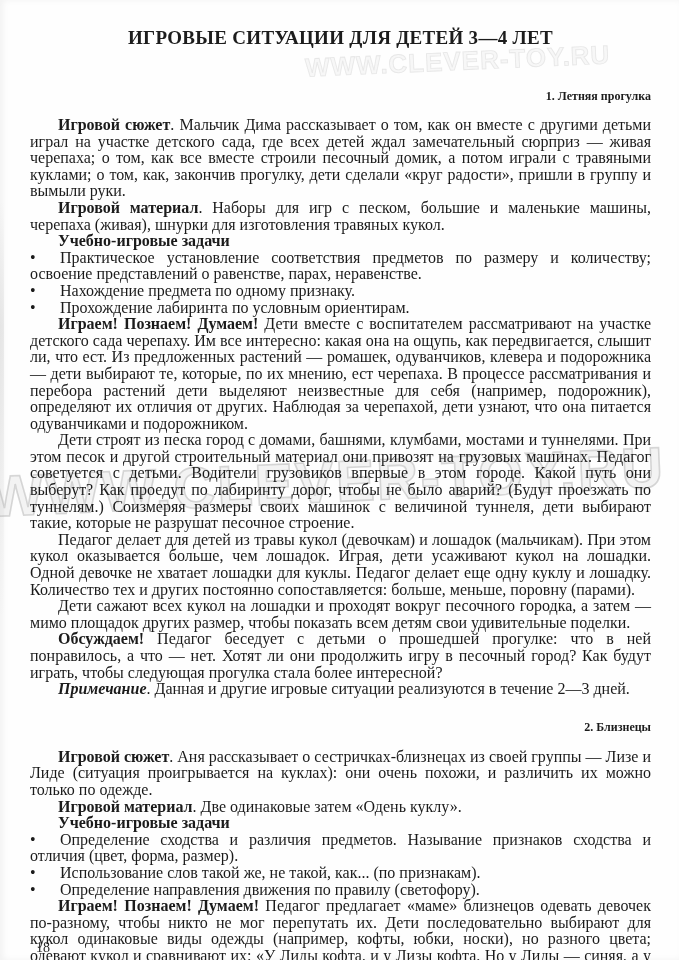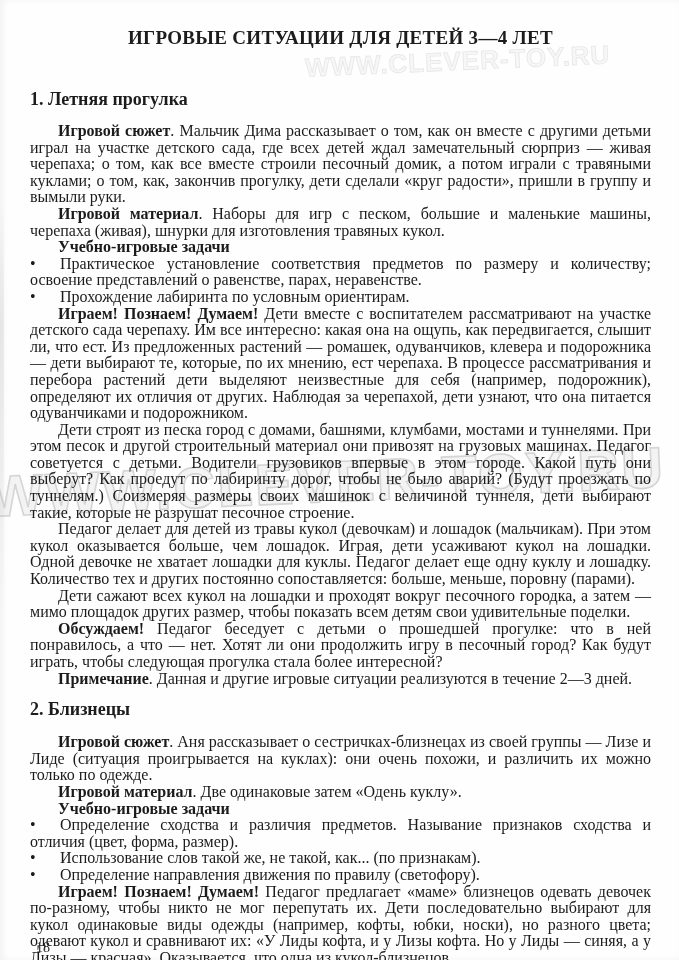--- a/index.html
+++ b/index.html
@@ -21,41 +21,41 @@
   }
   .doc-title {
     padding-top:27px;
     text-align:center;
     font-weight:bold;
     font-size:19px;
     letter-spacing:0.3px;
     color:#1c1c1c;
   }
   .sec-heading {
-    text-align:left;
+    text-align:right;
     font-weight:bold;
-    font-size:18px;
+    font-size:12px;
     color:#1c1c1c;
     font-family:Liberation Serif, serif;
   }
   .sec1 { margin-top:40px; margin-bottom:13px; }
-  .sec2 { margin-top:12px; margin-bottom:14px; }
+  .sec2 { margin-top:22px; margin-bottom:14px; }
   p {
     margin:0;
     font-size:16px;
     line-height:16.6px;
     text-align:justify;
     text-indent:28px;
     color:#1b1b1b;
   }
   p.bullet { text-indent:0; }
   .dot { display:inline-block; width:30px; color:#1b1b1b; }
   b { font-weight:bold; }
   .it { }
-  .bold-it { font-weight:bold; }
+  .bold-it { font-weight:bold; font-style:italic; }
   .page-number {
     position:absolute;
     left:36px; bottom:4px;
     font-size:14px;
     color:#2a2a2a;
   }
   .watermark {
     position:absolute;
     font-family:"Liberation Sans","DejaVu Sans",sans-serif;
     font-weight:bold;
@@ -101,20 +101,21 @@
 
     <div class="sec-heading sec1">1. Летняя прогулка</div>
 
     <p><b>Игровой сюжет</b><span>. Мальчик Дима рассказывает о том, как он вместе с другими детьми играл на участке детского сада, где всех детей ждал замечательный сюрприз — живая черепаха; о том, как все вместе строили песочный домик, а потом играли с травяными куклами; о том, как, закончив прогулку, дети сделали «круг радости», пришли в группу и вымыли руки.</span></p>
 
     <p><b>Игровой материал</b><span>. Наборы для игр с песком, большие и маленькие машины, черепаха (живая), шнурки для изготовления травяных кукол.</span></p>
 
     <p><b>Учебно-игровые задачи</b></p>
 
     <p class="bullet"><span class="dot">•</span><span>Практическое установление соответствия предметов по размеру и количеству; освоение представлений о равенстве, парах, неравенстве.</span></p>
+    <p class="bullet"><span class="dot">•</span><span>Нахождение предмета по одному признаку.</span></p>
     <p class="bullet"><span class="dot">•</span><span>Прохождение лабиринта по условным ориентирам.</span></p>
 
     <p><b>Играем! Познаем! Думаем!</b><span> Дети вместе с воспитателем рассматривают на участке детского сада черепаху. Им все интересно: какая она на ощупь, как передвигается, слышит ли, что ест. Из предложенных растений — ромашек, одуванчиков, клевера и подорожника — дети выбирают те, которые, по их мнению, ест черепаха. В процессе рассматривания и перебора растений дети выделяют неизвестные для себя (например, подорожник), определяют их отличия от других. Наблюдая за черепахой, дети узнают, что она питается одуванчиками и подорожником.</span></p>
 
     <p><span>Дети строят из песка город с домами, башнями, клумбами, мостами и туннелями. При этом песок и другой строительный материал они привозят на грузовых машинах. Педагог советуется с детьми. Водители грузовиков впервые в этом городе. Какой путь они выберут? Как проедут по лабиринту дорог, чтобы не было аварий? (</span><span class="it">Будут проезжать по туннелям</span><span>.) Соизмеряя размеры своих машинок с величиной туннеля, дети выбирают такие, которые не разрушат песочное строение.</span></p>
 
     <p>Педагог делает для детей из травы кукол (девочкам) и лошадок (мальчикам). При этом кукол оказывается больше, чем лошадок. Играя, дети усаживают кукол на лошадки. Одной девочке не хватает лошадки для куклы. Педагог делает еще одну куклу и лошадку. Количество тех и других постоянно сопоставляется: больше, меньше, поровну (парами).</p>
 
     <p>Дети сажают всех кукол на лошадки и проходят вокруг песочного городка, а затем — мимо площадок других размер, чтобы показать всем детям свои удивительные поделки.</p>
 

